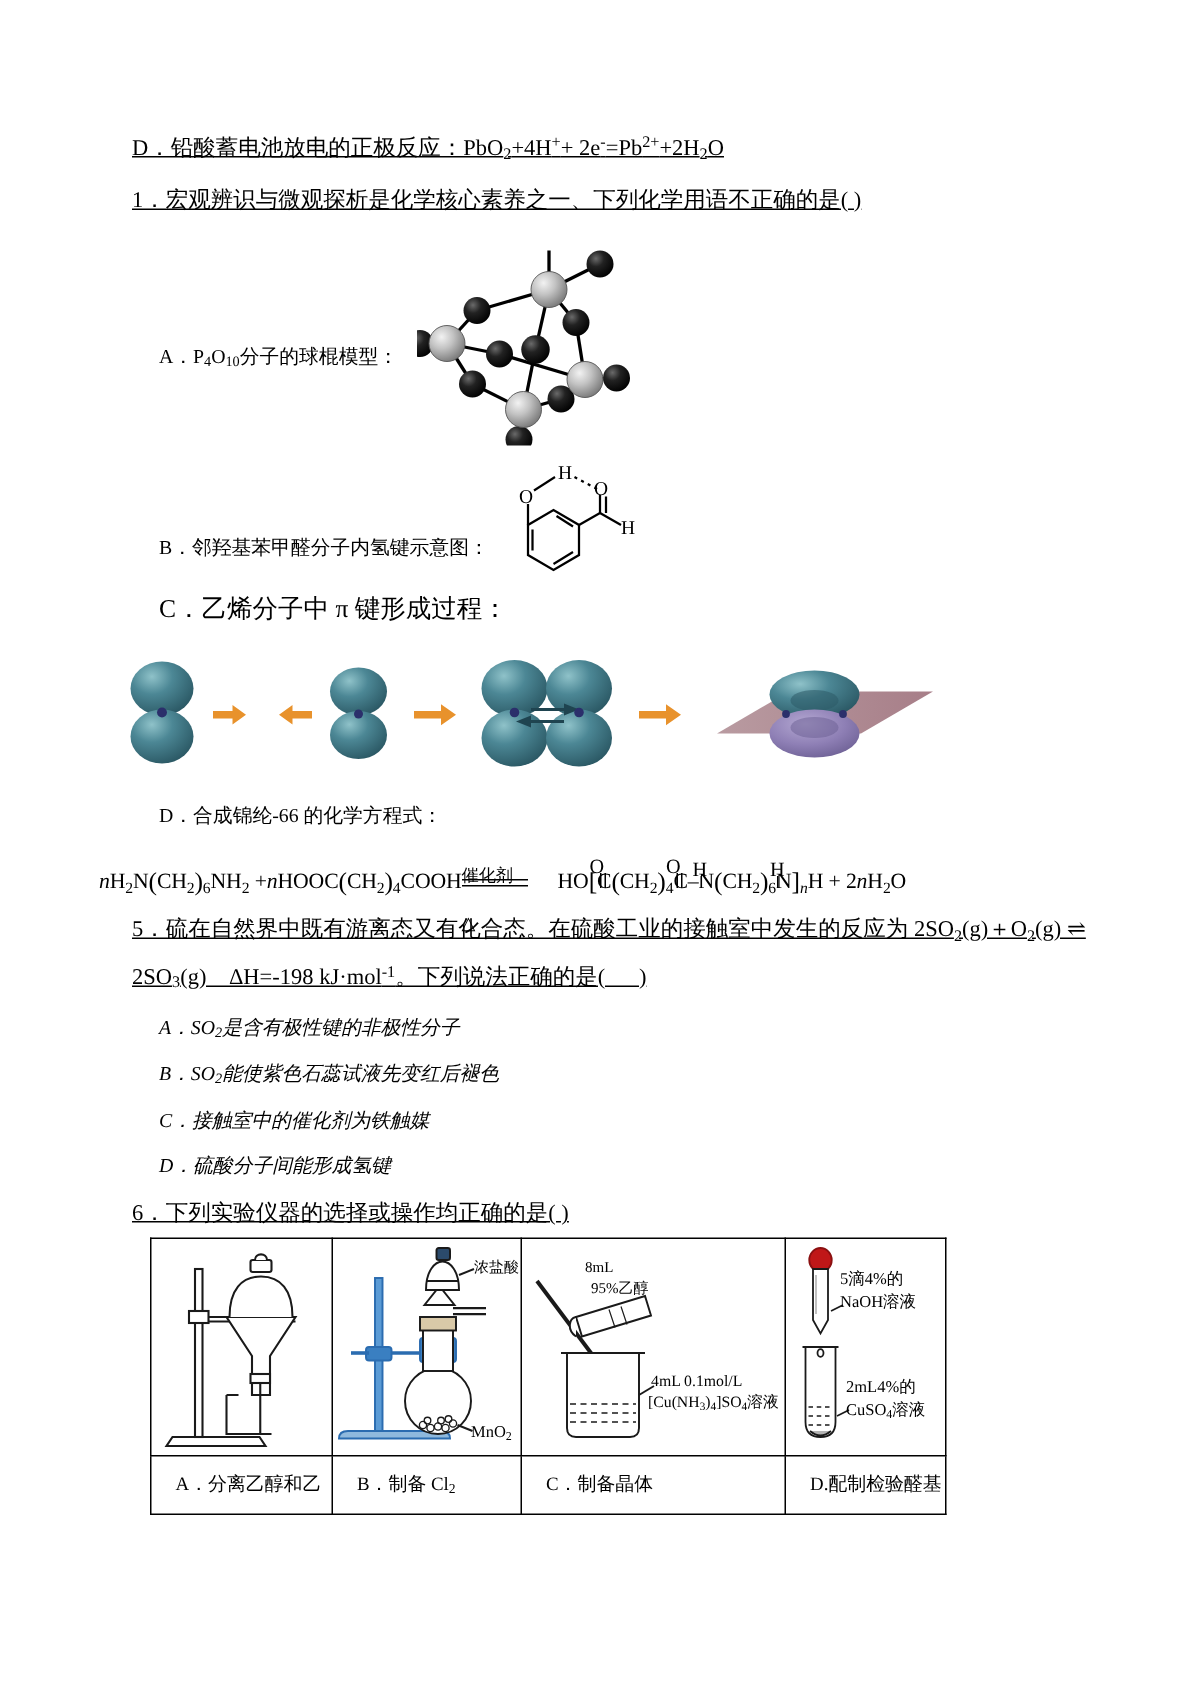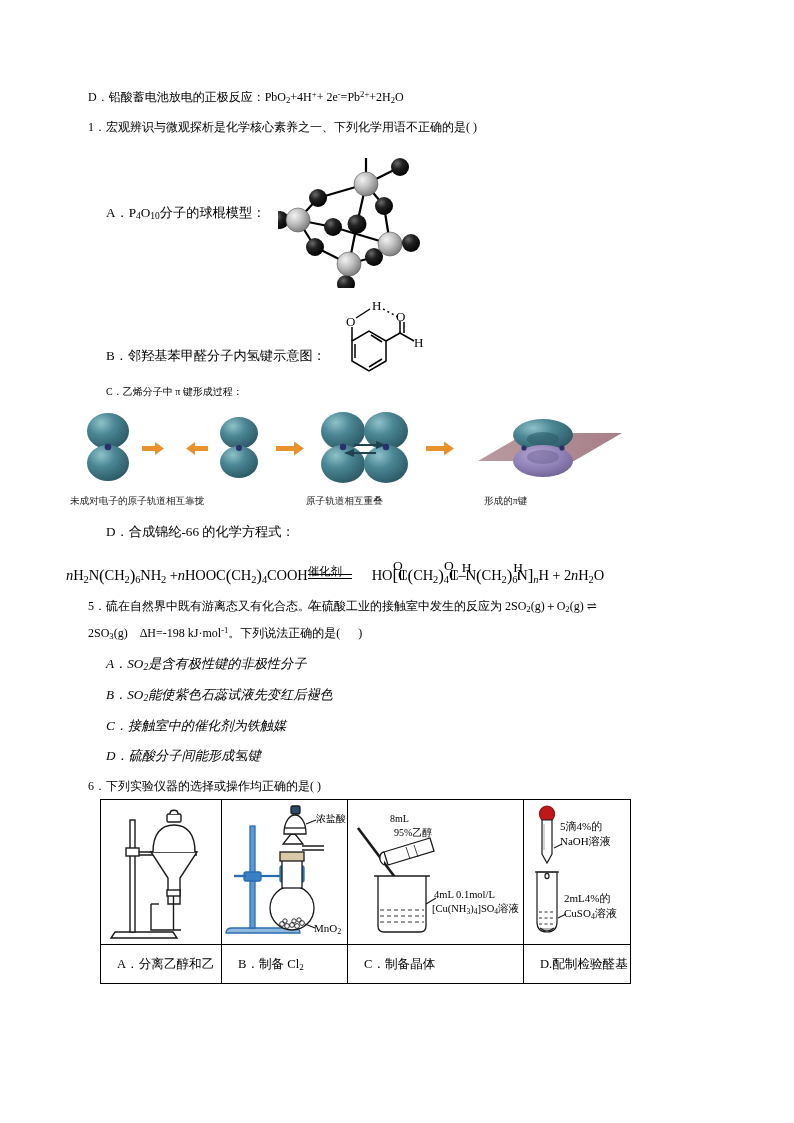--- a/index.html
+++ b/index.html
@@ -23,24 +23,25 @@
   }
   .content {
     position: absolute;
     left: 88px;
     top: 88px;
     width: 620px;
   }
 
   
   .qline {
-    font-size: 12px;
+    font-size: 15px;
     line-height: 1.5;
     margin: 0 0 12px 0;
     white-space: nowrap;
+    text-decoration: underline;
   }
   .opt {
     font-size: 13.2px;
     line-height: 1.5;
     margin: 0 0 11px 0;
     padding-left: 18px;
     white-space: nowrap;
     font-style: italic;
   }
   sub { font-size: 0.72em; vertical-align: baseline; position: relative; top: 0.25em; }
@@ -49,21 +50,21 @@
 
   
   .optA-wrap {
     position: relative;
     height: 145px;
     margin-bottom: 4px;
   }
   .optA-label {
     position: absolute;
     left: 18px;
-    top: 56px;
+    top: 72px;
     font-size: 13.2px;
     white-space: nowrap;
   }
   .ballstick {
     position: absolute;
     left: 190px;
     top: 0px;
   }
 
   
@@ -79,23 +80,23 @@
     white-space: nowrap;
   }
   .salicyl {
     position: absolute;
     left: 248px;
     top: 0px;
   }
 
   
   .optC-label {
-    font-size: 10px;
+    font-size: 17px;
     padding-left: 18px;
-    margin-bottom: 6px;
+    margin-bottom: 16px;
     white-space: nowrap;
   }
   .pifig {
     position: relative;
     height: 92px;
     margin-left: -22px;
   }
   .pi-captions {
     position: relative;
     height: 18px;
@@ -395,25 +396,20 @@
         <ellipse cx="477" cy="30" rx="30" ry="16" fill="url(#lobe)"></ellipse>
         <ellipse cx="477" cy="34" rx="16" ry="7" fill="#2c5a66" opacity="0.55"></ellipse>
         <ellipse cx="477" cy="56" rx="30" ry="16" fill="url(#lobeP)"></ellipse>
         <ellipse cx="477" cy="52" rx="16" ry="7" fill="#6a5d91" opacity="0.5"></ellipse>
         <circle cx="458" cy="43" r="2.6" fill="#2b2f6b"></circle>
         <circle cx="496" cy="43" r="2.6" fill="#2b2f6b"></circle>
       </g>
     </svg>
   </div>
 
-  <div class="pi-captions">
-    <span class="pi-cap c1">未成对电子的原子轨道相互靠拢</span>
-    <span class="pi-cap c2">原子轨道相互重叠</span>
-    <span class="pi-cap c3">形成的π键</span>
-  </div>
 
   <div class="optD-label">D．合成锦纶-66 的化学方程式：</div>
 
   <div class="poly-eq">
     <div class="poly-row">
       <span class="ital">n</span>H<sub>2</sub>N<span class="brk">(</span>CH<sub>2</sub><span class="brk">)</span><sub>6</sub>NH<sub>2</sub>
       +<span class="ital">n</span>HOOC<span class="brk">(</span>CH<sub>2</sub><span class="brk">)</span><sub>4</sub>COOH<span class="eqarrow"><span class="cat-top">催化剂</span><span class="cat-bot">△</span></span>HO<span class="brk">[</span><span class="dbl-o"><span class="o-above">O</span><span class="o-bar"></span></span>C<span class="brk">(</span>CH<sub>2</sub><span class="brk">)</span><sub>4</sub><span class="dbl-o"><span class="o-above">O</span><span class="o-bar"></span></span>C–<span class="dbl-o"><span class="h-above">H</span><span class="h-bar"></span></span>N<span class="brk">(</span>CH<sub>2</sub><span class="brk">)</span><sub>6</sub><span class="dbl-o"><span class="h-above">H</span><span class="h-bar"></span></span>N<span class="brk">]</span><sub class="ital">n</sub>H + 2<span class="ital">n</span>H<sub>2</sub>O
     </div>
   </div>
 

